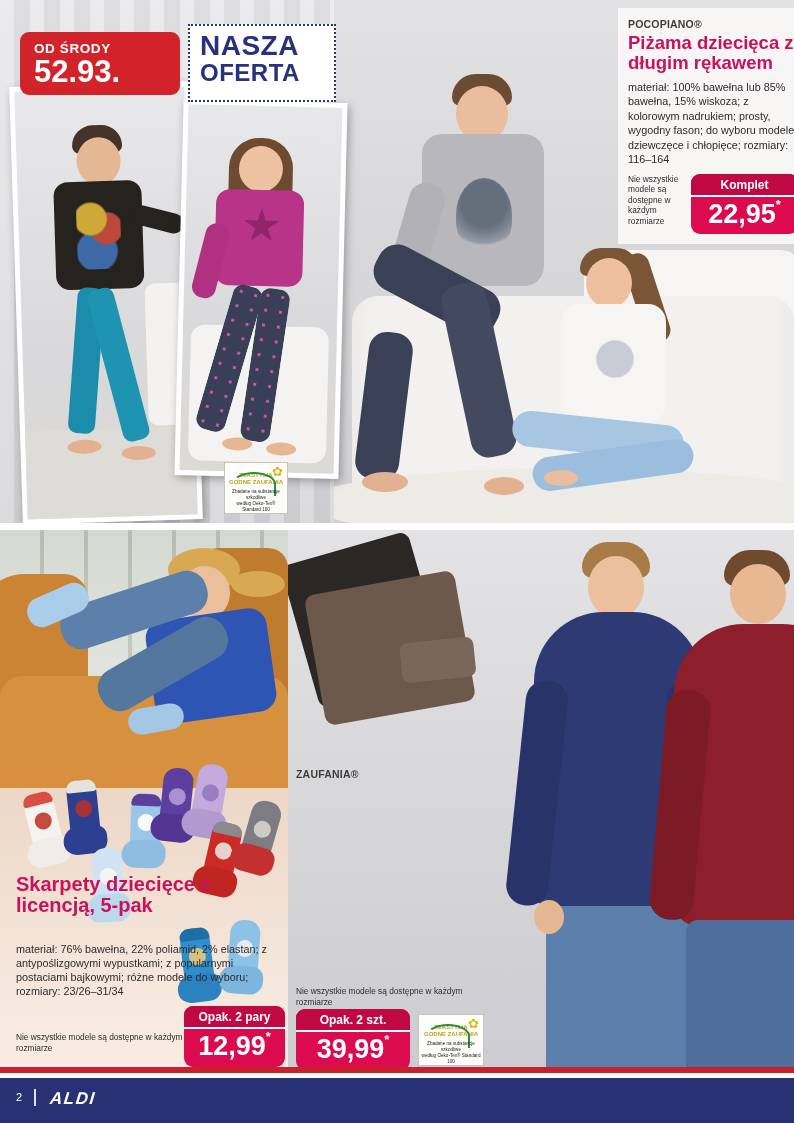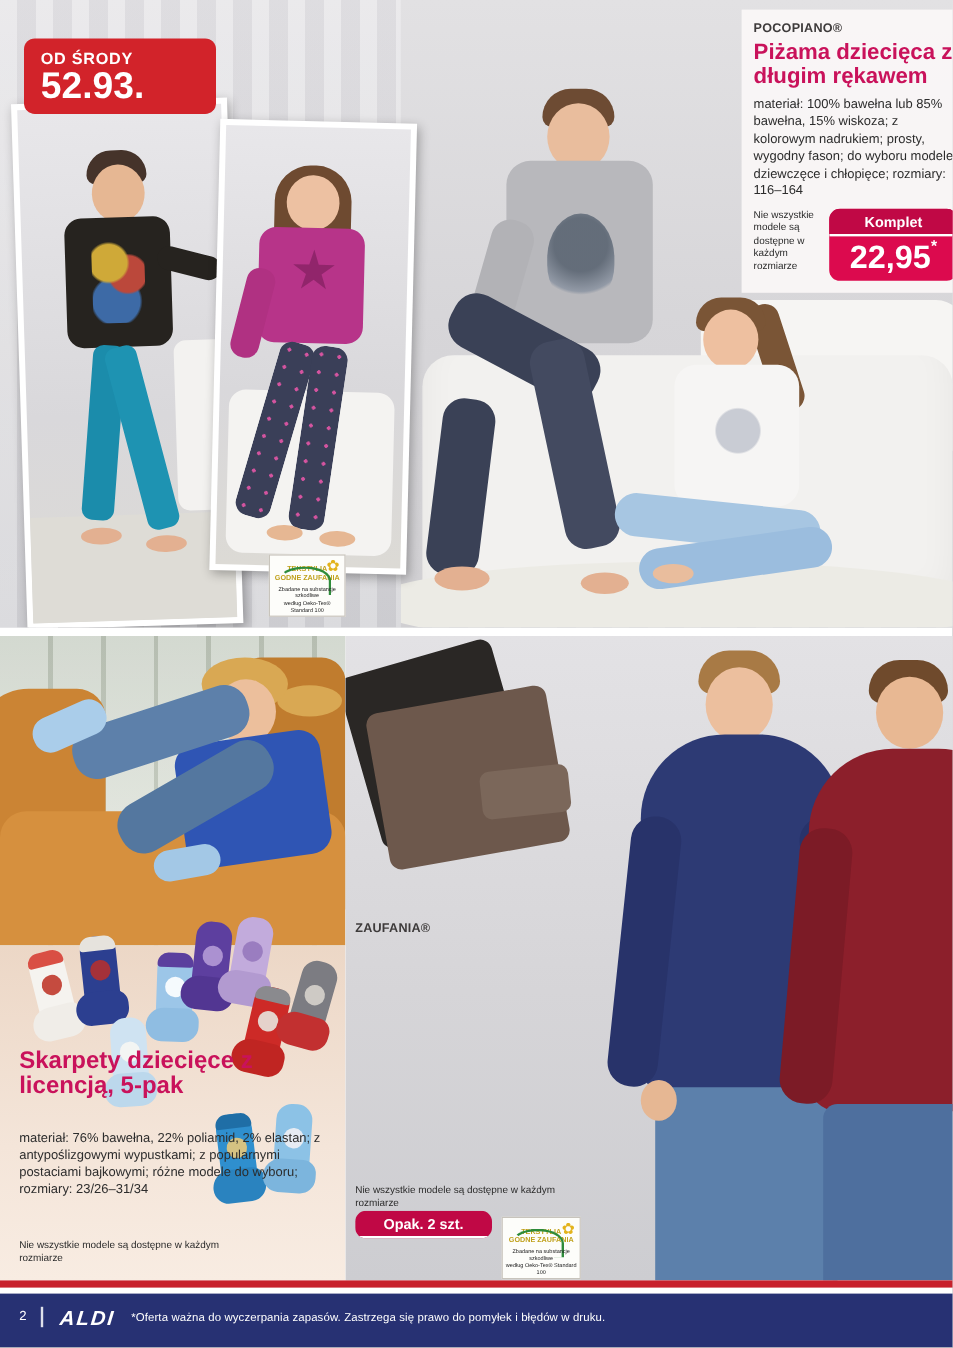--- a/index.html
+++ b/index.html
@@ -170,20 +170,24 @@
         <div class="abs" style="left:42px;top:332px;width:30px;height:13px;background:#e6b793;border-radius:50%;"></div>
         <div class="abs" style="left:86px;top:336px;width:30px;height:13px;background:#e6b793;border-radius:50%;"></div>
       </div>
     </div>
 
     <div class="abs date-badge">
       <div class="db-l1">OD ŚRODY</div>
       <div class="db-l2">52.93.</div>
     </div>
 
+    <div class="abs offer-box">
+      <div class="ob-l1">NASZA</div>
+      <div class="ob-l2">OFERTA</div>
+    </div>
 
     <div class="info">
       <div class="brand">POCOPIANO®</div>
       <div class="ptitle">Piżama dziecięca z długim rękawem</div>
       <div class="pdesc">materiał: 100% bawełna lub 85% bawełna, 15% wiskoza; z kolorowym nadrukiem; prosty, wygodny fason; do wyboru modele dziewczęce i chłopięce; rozmiary: 116–164</div>
       <div class="note-price">
         <div class="note">Nie wszystkie modele są dostępne w każdym rozmiarze</div>
         <div class="price-box np-box">
           <div class="price-label">Komplet</div>
           <div class="price-value"><span>22,95</span><sup>*</sup></div>
@@ -273,20 +277,24 @@
       </div>
     <div class="sock" style="left:220px;top:390px;transform:rotate(4deg);">
       <div class="leg" style="background:#8cc2e6;"></div>
         <div class="foot" style="background:#7cb5dd;"></div>
         <div class="blob" style="background:#f0f0f4;"></div>
       </div>
 
     <div class="socks-title">Skarpety dziecięce z licencją, 5-pak</div>
     <div class="socks-desc">materiał: 76% bawełna, 22% poliamid, 2% elastan; z antypoślizgowymi wypustkami; z popularnymi postaciami bajkowymi; różne modele do wyboru; rozmiary: 23/26–31/34</div>
     <div class="note socks-note">Nie wszystkie modele są dostępne w każdym rozmiarze</div>
+    <div class="price-box socks-price">
+      <div class="price-label">Opak. 2 pary</div>
+      <div class="price-value"><span>12,99</span><sup>*</sup></div>
+    </div>
   </section>
 
   <section class="panel-tshirt">
 
     <div class="abs" style="left:10px;top:16px;width:132px;height:148px;background:#2a2725;border-radius:10px;transform:rotate(-16deg);"></div>
     <div class="abs" style="left:26px;top:52px;width:152px;height:132px;background:#6d584c;border-radius:10px;transform:rotate(-10deg);">
       <div class="abs" style="left:84px;top:66px;width:74px;height:40px;background:#7b675a;border-radius:8px;transform:rotate(4deg);"></div>
     </div>
 
     <div class="abs" style="left:294px;top:12px;width:68px;height:36px;background:#a87a45;border-radius:30px 30px 12px 12px;"></div>
@@ -301,20 +309,21 @@
     <div class="abs" style="left:442px;top:34px;width:56px;height:60px;background:#e8b893;border-radius:50%;"></div>
     <div class="abs" style="left:386px;top:94px;width:178px;height:302px;background:#8c1f2b;border-radius:70px 70px 24px 24px;"></div>
     <div class="abs" style="left:370px;top:160px;width:44px;height:230px;background:#7c1b26;border-radius:20px;transform:rotate(5deg);"></div>
 
     <div class="abs" style="left:398px;top:390px;width:162px;height:147px;background:#4e6f9e;border-radius:12px 12px 0 0;box-shadow:inset -4px 0 0 #426089;"></div>
 
     <div class="brand tsh-brand">ZAUFANIA®</div>
     <div class="note tsh-note">Nie wszystkie modele są dostępne w każdym rozmiarze</div>
     <div class="price-box tsh-price">
       <div class="price-label">Opak. 2 szt.</div>
+      <div class="price-value"><span>39,99</span><sup>*</sup></div>
     </div>
 
     <div class="oeko" style="left:130px;top:484px;width:66px;height:52px;">
       <div class="oeko-arc"></div>
       <div class="oeko-flower">✿</div>
       <div class="oeko-l1">TEKSTYLIA</div>
       <div class="oeko-l2">GODNE ZAUFANIA</div>
       <div class="oeko-l3">Zbadane na substancje szkodliwe</div>
       <div class="oeko-l4">według Oeko-Tex® Standard 100</div>
       <div class="oeko-micro">
@@ -322,16 +331,15 @@
           <div></div>
         </div>
     </div>
   </section>
 
   <div class="red-line"></div>
   <footer class="footer">
     <div class="foot-num">2</div>
     <div class="foot-div"></div>
     <div class="aldi-logo">ALDI</div>
-    <div class="foot-disc">*Oferta ważna do wyczerpania zapasów. Zastrzega się prawo do pomyłek i błędów w druku.</div>
   </footer>
 
 </div>
 
 </body></html>

